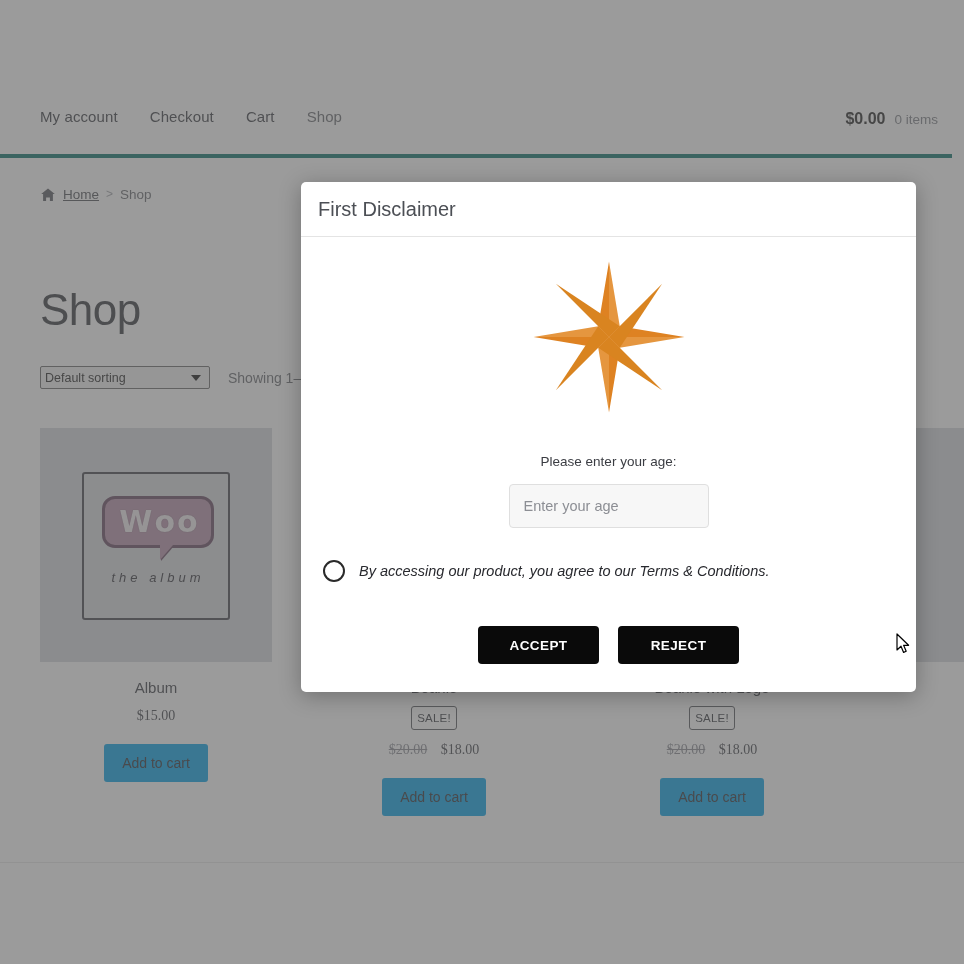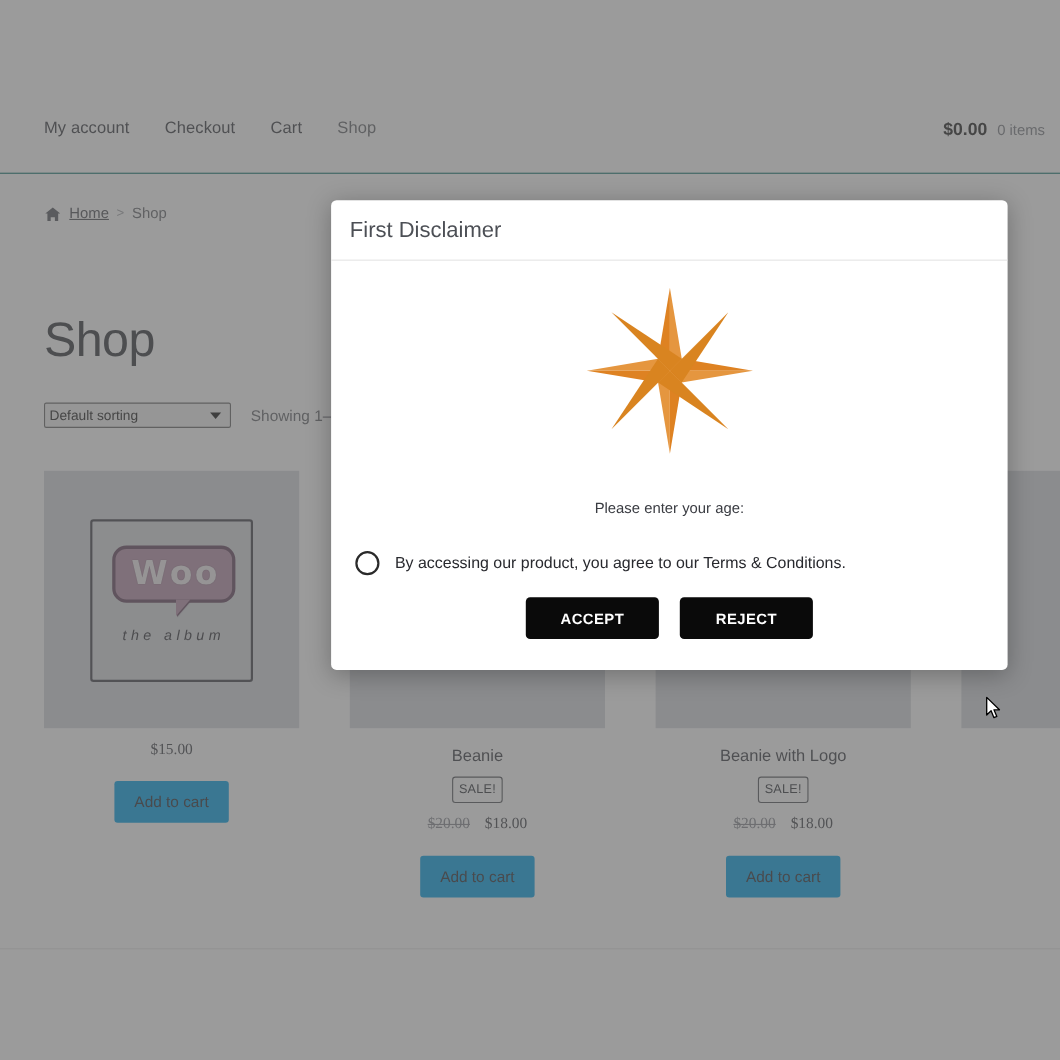--- a/index.html
+++ b/index.html
@@ -22,23 +22,23 @@
 
   
   #page {
     position: absolute;
     inset: 0;
     background: #ffffff;
   }
 
   .site-header {
     position: absolute;
-    top: 0; left: 0; right: 0;
+    top: 0; left: 0; right: 12px;
     height: 158px;
-    border-bottom: 1px solid #0f766e;
+    border-bottom: 4px solid #0f766e;
     background: #ffffff;
   }
 
   .nav {
     position: absolute;
     left: 40px;
     top: 108px;
     display: flex;
     align-items: center;
     gap: 32px;
@@ -62,20 +62,21 @@
     white-space: nowrap;
   }
   .cart-amount { font-size: 16px; color: #2b2b2b; font-weight: 700; }
   .cart-count  { font-size: 13.5px; color: #83868c; }
 
   .breadcrumb {
     position: absolute;
     left: 40px;
     top: 186px;
     display: flex;
+    align-items: center;
     gap: 7px;
     font-size: 13.5px;
     color: #83868c;
   }
   .breadcrumb .home-ic {
     display: inline-block;
     width: 16px; height: 16px;
     position: relative; top: 1px;
   }
   .breadcrumb a {
@@ -333,24 +334,25 @@
     width: 22px;
     height: 22px;
     border: 2px solid #2a2a2a;
     border-radius: 50%;
     background: #ffffff;
     cursor: pointer;
   }
   .terms-label {
     font-size: 14.5px;
     color: #28292e;
+    font-style: italic;
   }
 
   .modal-actions {
-    margin-top: 20px;
+    margin-top: 44px;
     padding-bottom: 28px;
     display: flex;
     justify-content: center;
     gap: 19px;
   }
   .modal-btn {
     width: 121px;
     height: 38px;
     background: #0a0a0a;
     border: none;
@@ -424,20 +426,21 @@
           <div class="woo-art">
             <div class="woo-bubble">
               <span>W</span>
               <span>o</span>
               <span>o</span>
             </div>
             <div class="woo-tail"></div>
             <div class="woo-caption">the album</div>
           </div>
         </div>
+        <div class="product-name">Album</div>
         <div class="price-row">
           <span>$15.00</span>
         </div>
         <button class="add-to-cart">Add to cart</button>
       </div>
 
       <div class="product">
         <div class="product-thumb"></div>
         <div class="product-name">Beanie</div>
         <div class="sale-badge">SALE!</div>
@@ -497,20 +500,21 @@
             <polygon points="100,100 31,169 86,86" fill="#d98420"></polygon>
             <polygon points="100,100 86,86 31,31" fill="#e09034"></polygon>
             <polygon points="100,100 31,31 114,86" fill="#d98420"></polygon>
           </g>
         </svg>
       </div>
 
 
       <div class="age-label">Please enter your age:</div>
 
+      <input class="age-input" type="text" placeholder="Enter your age" style="">
 
       <div class="terms-row">
         <span class="terms-radio"></span>
         <span class="terms-label">By accessing our product, you agree to our Terms &amp; Conditions.</span>
       </div>
 
       <div class="modal-actions">
         <button class="modal-btn">ACCEPT</button>
         <button class="modal-btn">REJECT</button>
       </div>

